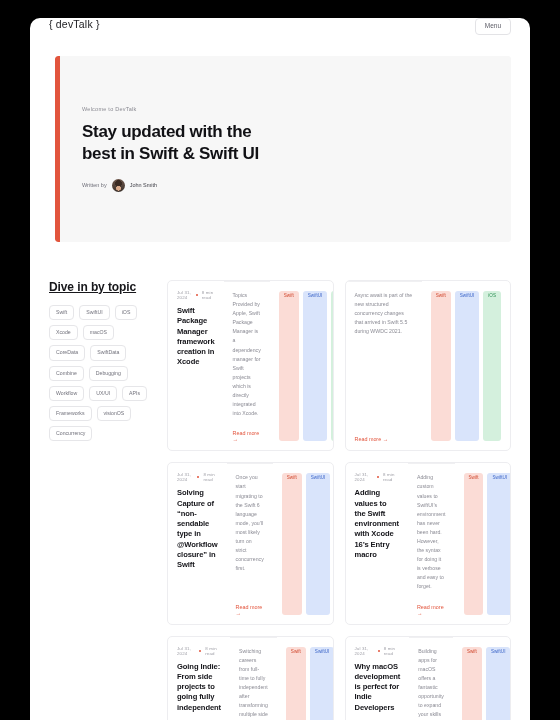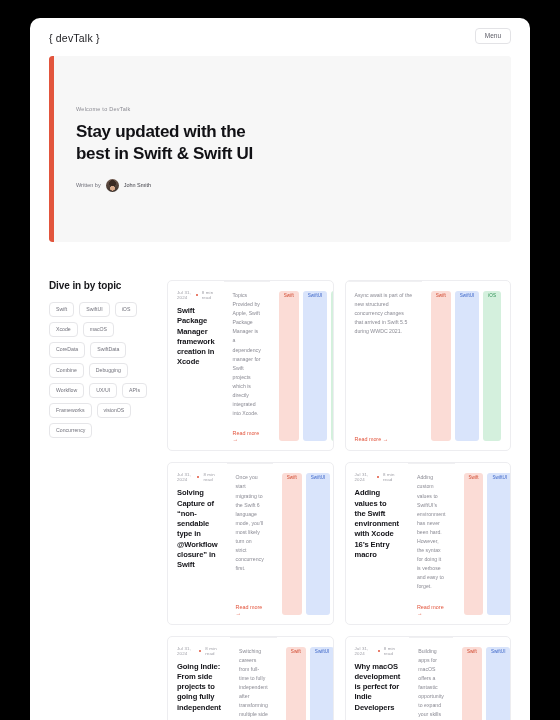--- a/index.html
+++ b/index.html
@@ -20,44 +20,44 @@
     height: 702px;
     background: #ffffff;
     border-radius: 10px 10px 0 0;
     overflow: hidden;
   }
 
   
   .site-header {
     height: 38px;
     display: flex;
-    align-items: flex-end;
+    align-items: flex-start;
     justify-content: space-between;
-    padding: 12px 19px;
+    padding: 0 19px;
     box-sizing: border-box;
   }
   .brand {
     font-size: 10.5px;
     font-weight: 500;
     color: #1b1b1f;
     letter-spacing: .2px;
   }
   .menu-btn {
     font-size: 6.5px;
     color: #5c5c66;
     background: #ffffff;
     border: 1px solid #e3e3e6;
     border-radius: 4px;
     padding: 4px 9px;
     line-height: 1;
     cursor: pointer;
   }
 
   
-  .hero-wrap { padding: 0 19px; }
+  .hero-wrap { padding: 0 19px; margin-left: 6px; }
   .hero {
     position: relative;
     background: #f7f7f7;
     border-radius: 3px;
     height: 186px;
     padding: 0 0 0 27px;
     box-sizing: border-box;
     display: flex;
     flex-direction: column;
     justify-content: center;
@@ -107,25 +107,26 @@
 
   
   .content {
     display: flex;
     gap: 14px;
     padding: 38px 19px 0 19px;
     box-sizing: border-box;
   }
   .sidebar { width: 104px; flex: none; }
   .sidebar-title {
-    font-size: 10px;
+    font-size: 12px;
     font-weight: bold;
     color: #17171b;
     margin: 0 0 11px 0;
     letter-spacing: -0.1px;
+    text-decoration: underline;
   }
   .topic-list {
     display: flex;
     flex-wrap: wrap;
     gap: 5px;
   }
   .topic {
     font-size: 5.2px;
     color: #72727c;
     background: #ffffff;

